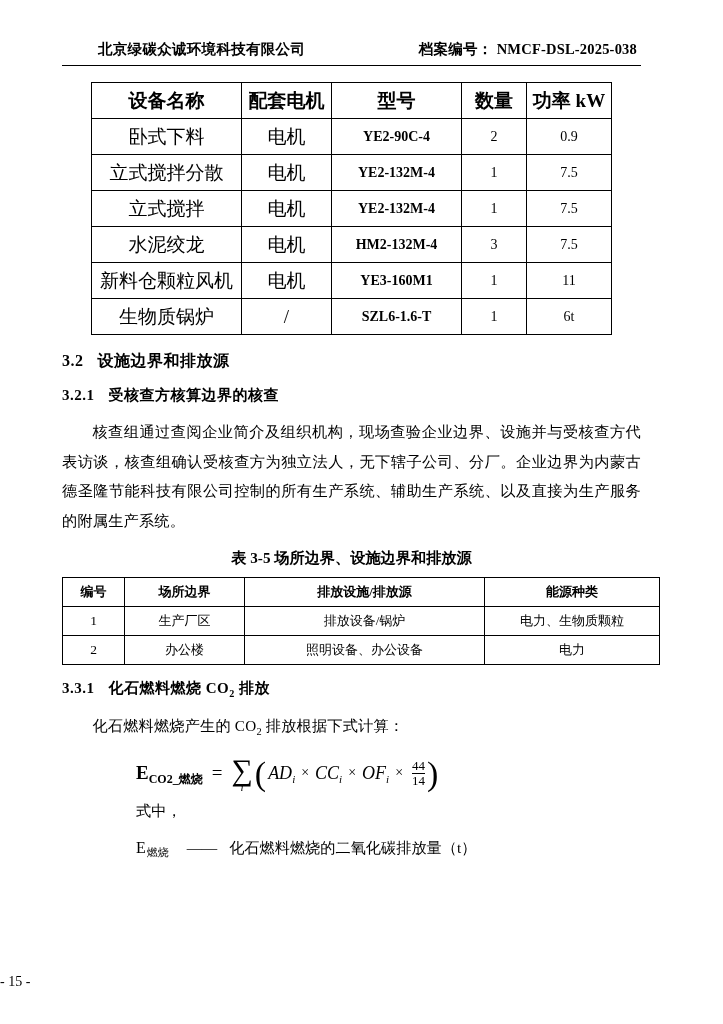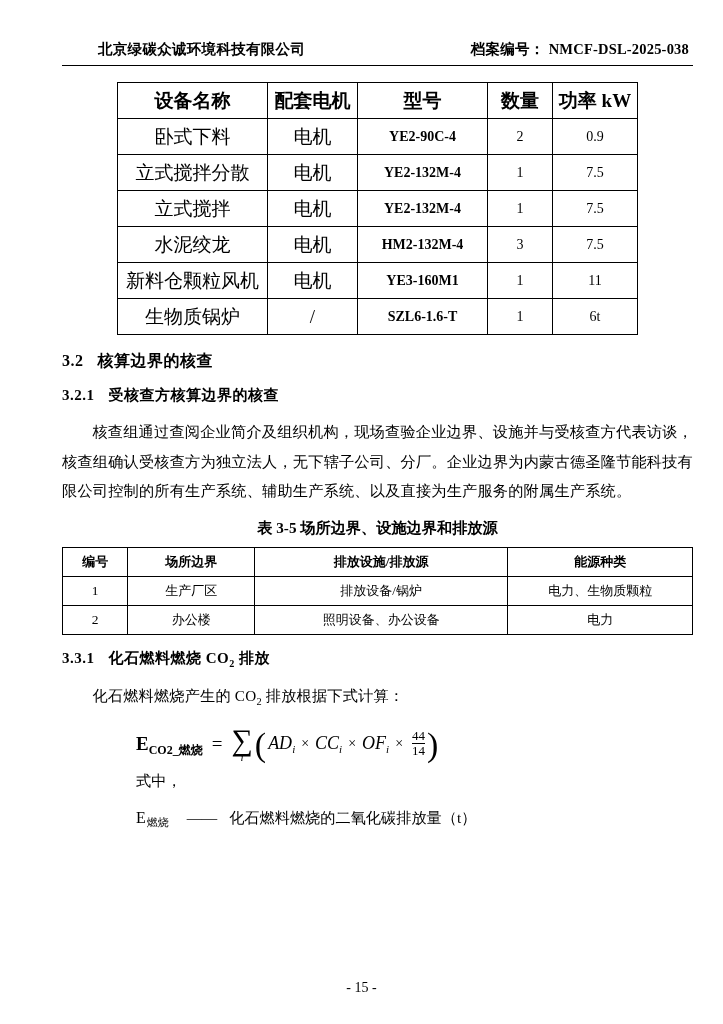--- a/index.html
+++ b/index.html
@@ -12,21 +12,21 @@
     height: 1024px;
     font-family: "Liberation Serif", "DejaVu Serif", serif;
     color: #000000;
     position: relative;
     overflow: hidden;
   }
   .page {
     width: 723px;
     height: 1024px;
     box-sizing: border-box;
-    padding: 40px 30px 0 62px;
+    padding: 40px 82px 0 62px;
     position: relative;
   }
   
   .doc-header {
     display: flex;
     align-items: baseline;
     justify-content: flex-start;
     font-size: 14.5px;
     font-weight: bold;
     padding-bottom: 6px;
@@ -231,24 +231,24 @@
   }
   .defn-line .symsub {
     font-size: 11px;
     position: relative;
     top: 3px;
     margin-left: 1px;
   }
   .defn-line .dash { margin: 0 12px 0 18px; }
   .footer-pageno {
     position: absolute;
-    bottom: 28px;
+    bottom: 34px;
     left: 0;
     width: 723px;
-    text-align: center;
+    text-align: left;
     font-size: 14px;
     font-family: "Liberation Serif", serif;
   }
   sub { font-size: 0.68em; }
 </style>
 </head>
 <body>
 
 <div class="page">
 
@@ -317,21 +317,21 @@
         <td>生物质锅炉</td>
         <td>/</td>
         <td class="model">SZL6-1.6-T</td>
         <td class="num">1</td>
         <td class="pow">6t</td>
       </tr>
     </tbody>
   </table>
 
   <h2 class="sec">
-    <span class="numlbl">3.2</span><span>核算边界的核查</span>
+    <span class="numlbl">3.2</span><span>设施边界和排放源</span>
   </h2>
 
   <h3 class="sub">
     <span class="numlbl">3.2.1</span><span>受核查方核算边界的核查</span>
   </h3>
 
   <p class="body">核查组通过查阅企业简介及组织机构，现场查验企业边界、设施并与受核查方代表访谈，核查组确认受核查方为独立法人，无下辖子公司、分厂。企业边界为内蒙古德圣隆节能科技有限公司控制的所有生产系统、辅助生产系统、以及直接为生产服务的附属生产系统。</p>
 
   <div class="tbl-caption">
     <span class="cap-num">表 3-5</span>

